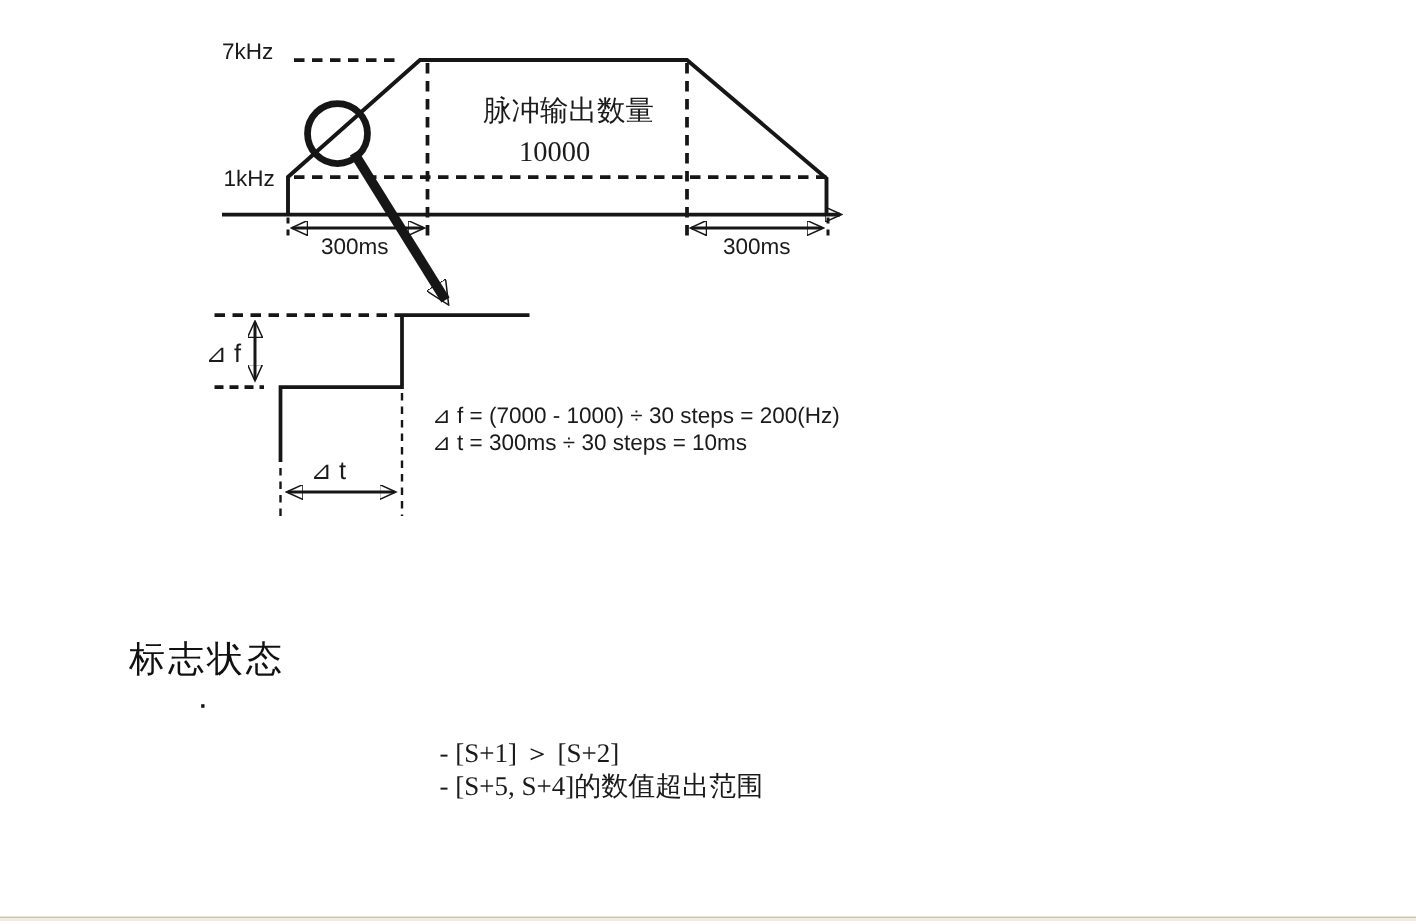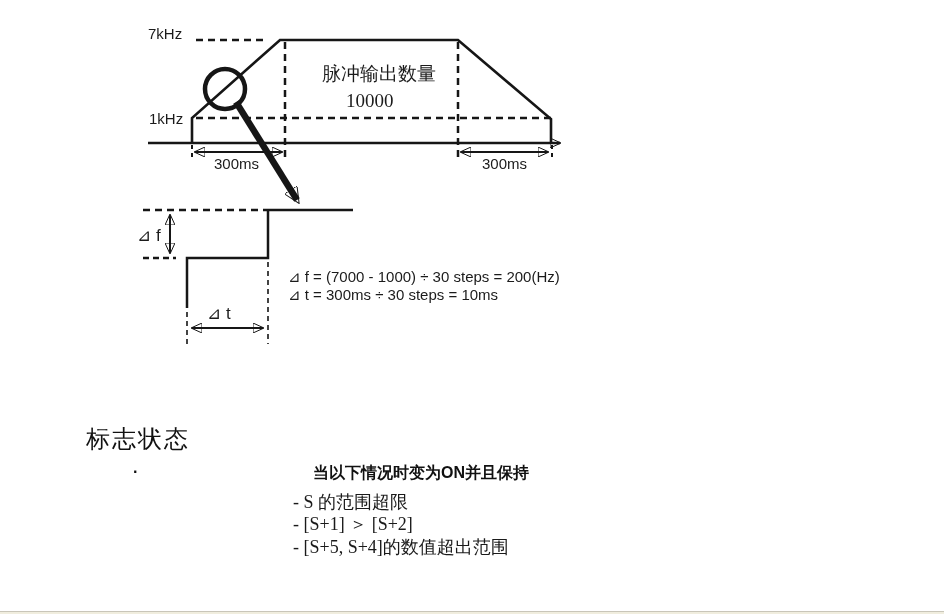--- a/index.html
+++ b/index.html
@@ -88,22 +88,20 @@
     <text x="482" y="169" font-size="15">300ms</text>
     <text x="137" y="241" font-size="17">⊿ f</text>
     <text x="207" y="319" font-size="17">⊿ t</text>
     <text x="288" y="282" font-size="15" fill="#222">⊿ f = (7000 - 1000) ÷ 30 steps = 200(Hz)</text>
     <text x="288" y="300" font-size="15" fill="#222">⊿ t = 300ms ÷ 30 steps = 10ms</text>
   </svg>
 
   <div class="heading">标志状态</div>
 
   <span class="flag-line flag-bullet">·</span>
-  <span class="flag-line flag-cond">当以下情况时变为ON并且保持</span>
 
   <div class="cond-list">
-    <div>- S 的范围超限</div>
     <div>- [S+1] ＞ [S+2]</div>
     <div>- [S+5, S+4]的数值超出范围</div>
   </div>
 
   <div class="page-break"></div>
 </div>
 
 </body></html>

